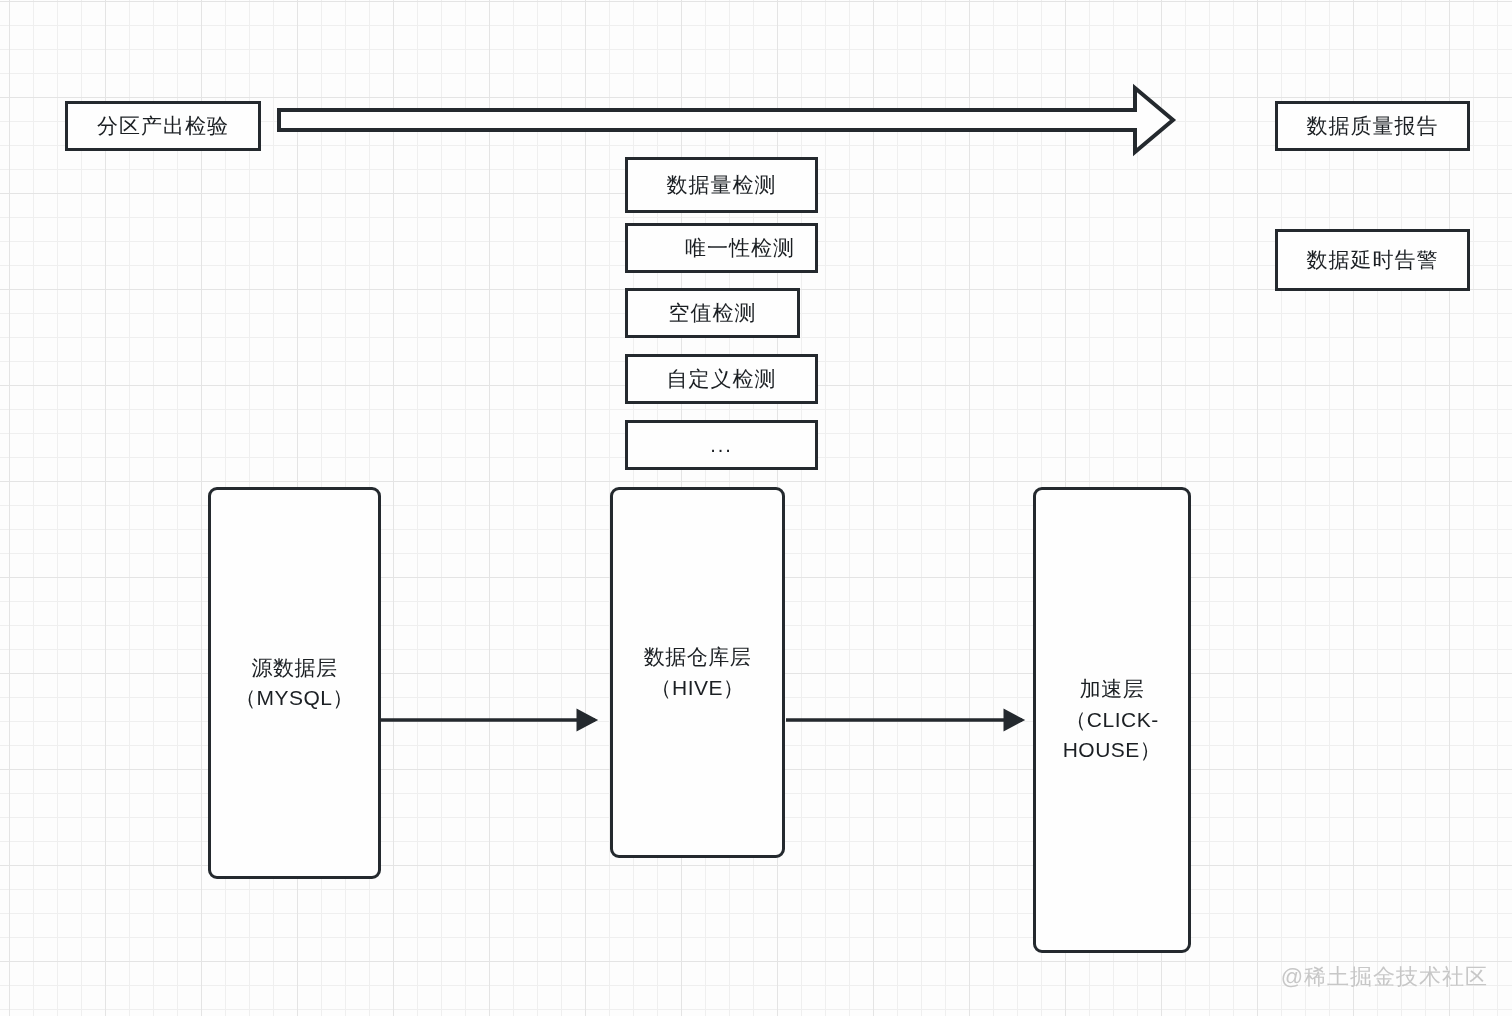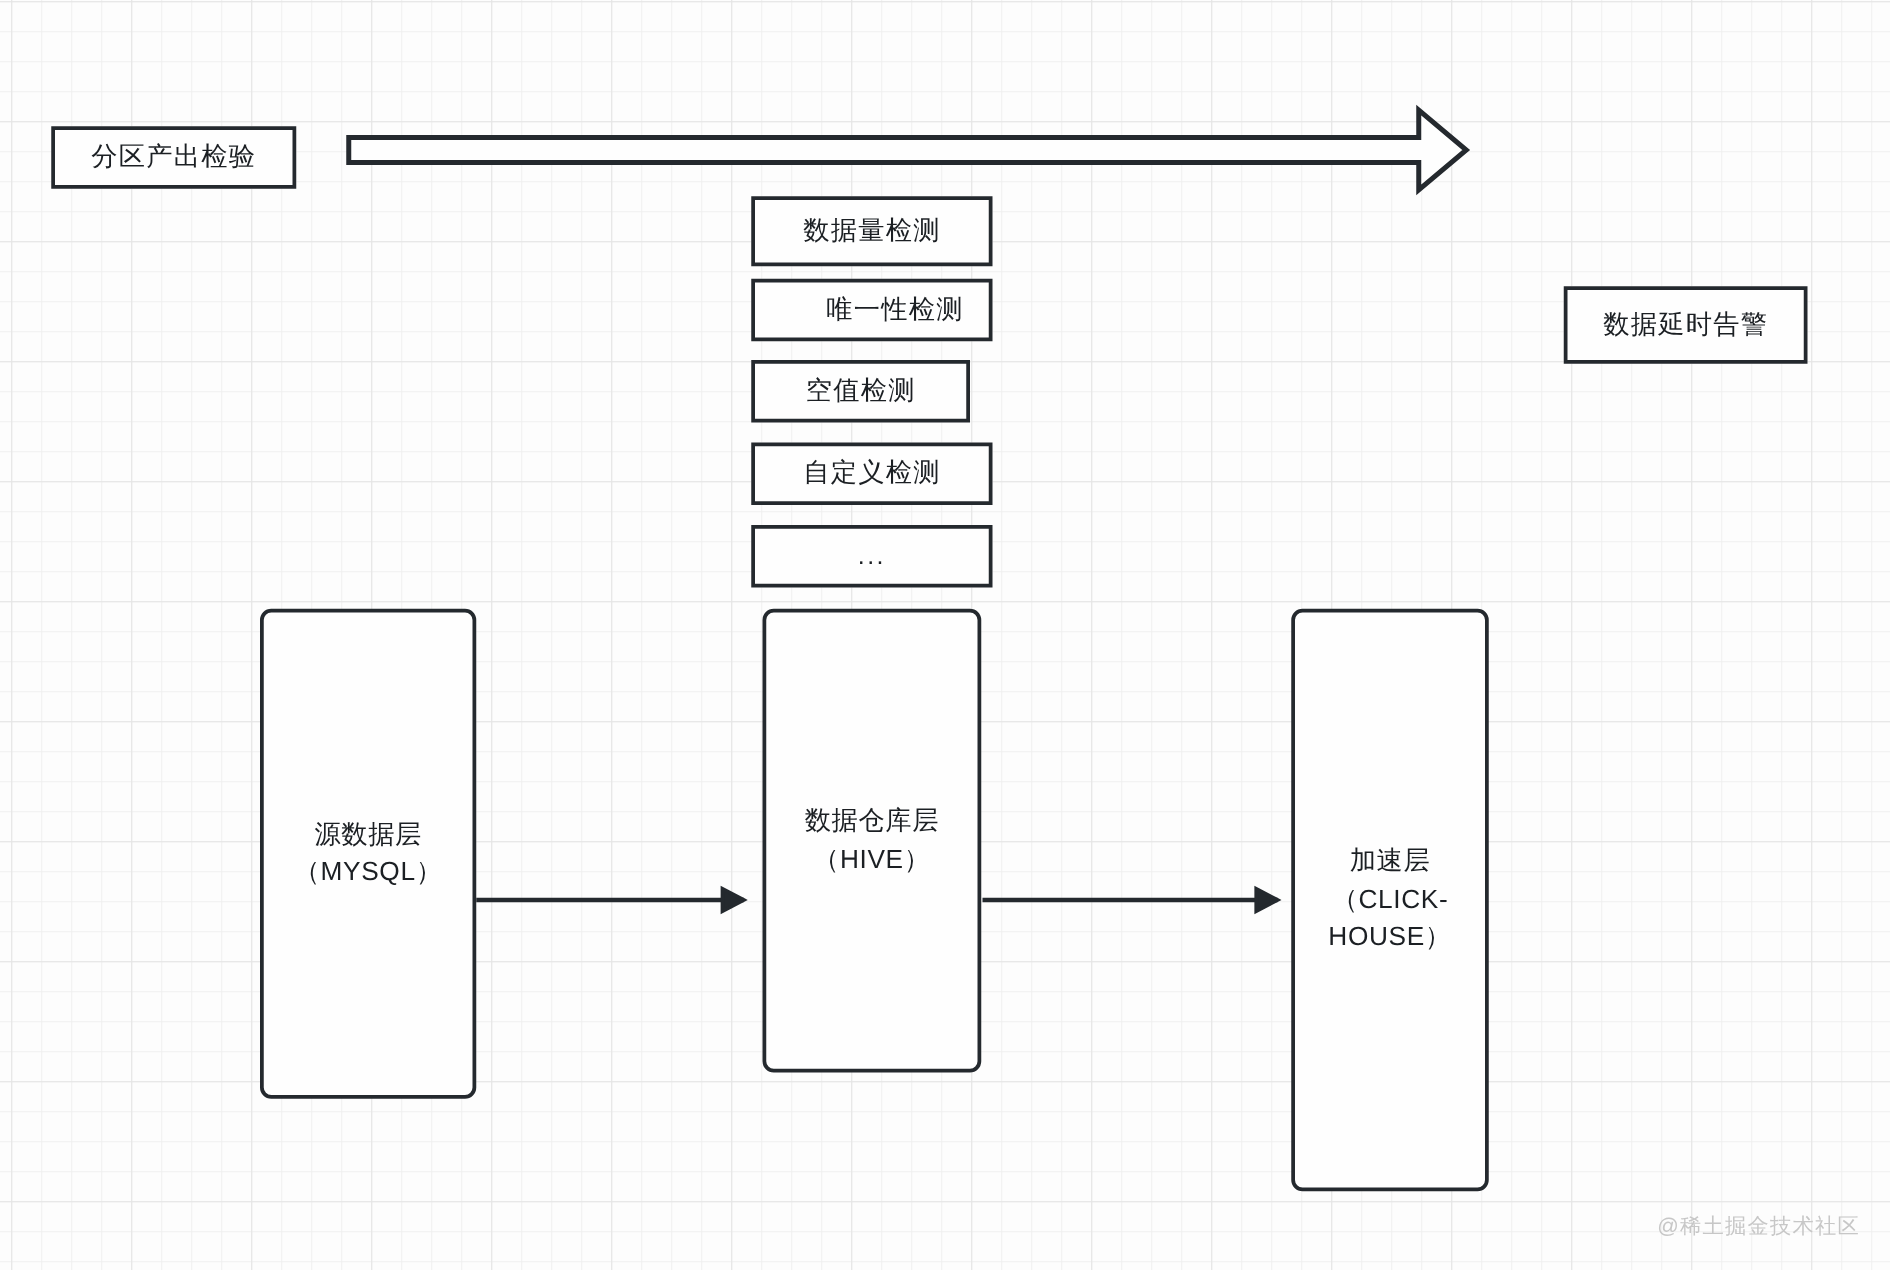--- a/index.html
+++ b/index.html
@@ -32,20 +32,21 @@
     align-items: center;
     justify-content: center;
     text-align: center;
     color: #1b1f23;
   }
 
   .flat-box {
     font-size: 21px;
     line-height: 1.25;
     letter-spacing: 1px;
+    margin-left: 24px;
   }
 
   .column-box {
     border-radius: 9px;
     border-width: 3px;
     font-size: 21px;
     line-height: 1.45;
     letter-spacing: 0.5px;
   }
   .column-box .col-label {
@@ -64,35 +65,38 @@
     top: 0;
     width: 1512px;
     height: 1016px;
     pointer-events: none;
   }
 
   .watermark {
     position: absolute;
     right: 24px;
     bottom: 24px;
-    font-size: 17px;
+    font-size: 22px;
     color: #c7c7c7;
     letter-spacing: 1px;
     white-space: nowrap;
   }
 </style>
 </head>
 <body>
 
 <div id="canvas">
 
   <div class="node flat-box" style="left:41px; top:101px; width:196px; height:50px;">
     <span>分区产出检验</span>
   </div>
 
+  <div class="node flat-box" style="left:1251px; top:101px; width:195px; height:50px;">
+    <span>数据质量报告</span>
+  </div>
 
   <div class="node flat-box" style="left:1251px; top:229px; width:195px; height:62px;">
     <span>数据延时告警</span>
   </div>
 
   <div class="node flat-box" style="left:601px; top:157px; width:193px; height:56px;">
     <span>数据量检测</span>
   </div>
 
   <div class="node flat-box" style="left:601px; top:223px; width:193px; height:50px;padding-left:37px;">

